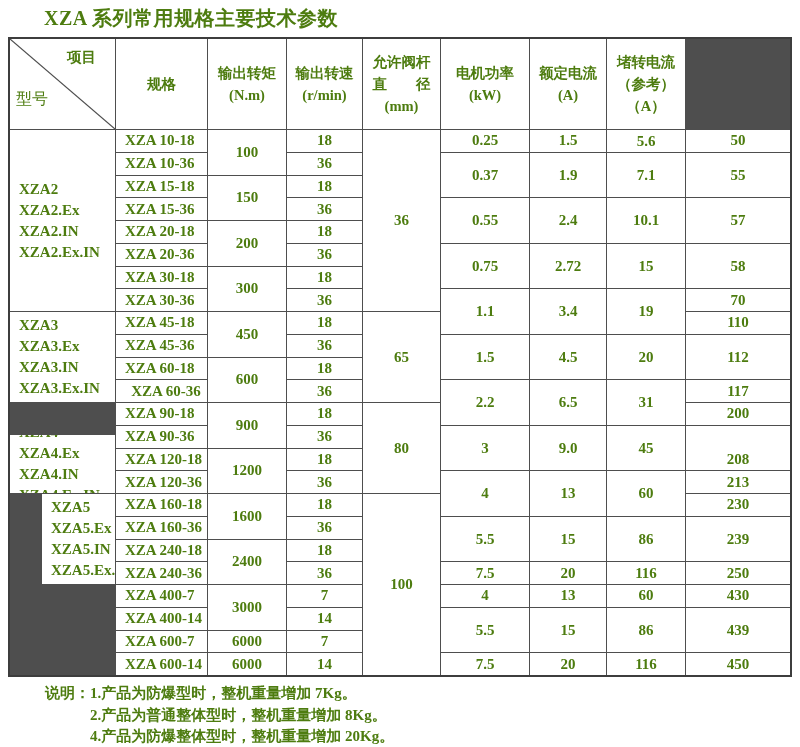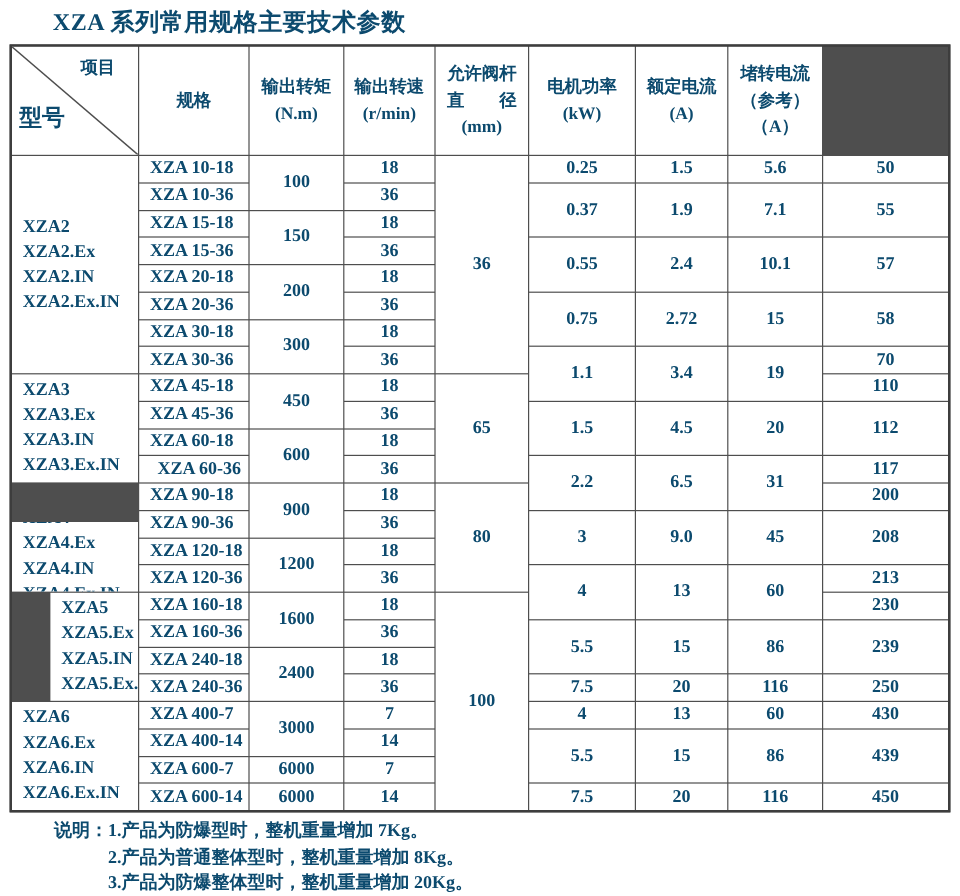--- a/index.html
+++ b/index.html
@@ -1,18 +1,18 @@
 <!DOCTYPE html>
 <html><head>
 <meta charset="utf-8">
 <style>
   html,body { margin:0; padding:0; background:#fff; }
   .page {
     position:relative; width:800px; height:747px; background:#ffffff;
-    font-family:"Liberation Serif","DejaVu Serif",serif; color:#0c4a6e;
+    font-family:"Liberation Serif","DejaVu Serif",serif; color:#4d7c0f;
     overflow:hidden;
   }
   .title {
     position:absolute; left:44px; top:5px;
     font-size:20px; font-weight:bold; letter-spacing:0.5px;
   }
   .grid {
     position:absolute; left:8px; top:37px;
     display:grid;
     grid-template-columns:105px 91px 78px 75px 77px 88px 76px 78px 104px;
@@ -23,21 +23,21 @@
     background:#ffffff; display:flex; flex-direction:column;
     align-items:center; justify-content:center;
     font-weight:bold; font-size:15px; line-height:21px;
     white-space:nowrap; overflow:hidden;
   }
   .cell.left { align-items:flex-start; padding-left:9px; }
   .cell.hdr { font-size:14.5px; line-height:22px; }
   .diag-cell { position:relative; }
   .diag-cell svg { position:absolute; left:0; top:0; width:100%; height:100%; }
   .diag-top { position:absolute; top:8px; right:19px; font-size:14.5px; font-weight:bold; }
-  .diag-bottom { position:absolute; top:49px; left:6px; font-size:19px; font-weight:bold; }
+  .diag-bottom { position:absolute; top:49px; left:6px; font-size:16px; font-weight:normal; }
   .notes {
     position:absolute; left:45px; top:683px;
     display:flex; font-size:15px; font-weight:bold; line-height:21.5px;
   }
   .notes-label { flex:0 0 auto; }
   .notes-items div { white-space:nowrap; }
 </style>
 </head>
 <body>
 
@@ -100,26 +100,20 @@
         <div>XZA4.Ex</div>
         <div>XZA4.IN</div>
         <div>XZA4.Ex.IN</div>
       </div>
       <div class="cell left" style="grid-area: 18 / 1 / span 4; margin-left: 32px;">
         <div>XZA5</div>
         <div>XZA5.Ex</div>
         <div>XZA5.IN</div>
         <div>XZA5.Ex.IN</div>
       </div>
-      <div class="cell left" style="grid-area: 22 / 1 / span 4;">
-        <div>XZA6</div>
-        <div>XZA6.Ex</div>
-        <div>XZA6.IN</div>
-        <div>XZA6.Ex.IN</div>
-      </div>
       <div class="cell left" style="grid-area: 2 / 2 / span 1;">
         <div>XZA 10-18</div>
       </div>
       <div class="cell left" style="grid-area: 3 / 2 / span 1;">
         <div>XZA 10-36</div>
       </div>
       <div class="cell left" style="grid-area: 4 / 2 / span 1;">
         <div>XZA 15-18</div>
       </div>
       <div class="cell left" style="grid-area: 5 / 2 / span 1;">
@@ -307,21 +301,21 @@
       </div>
       <div class="cell" style="grid-area: 18 / 5 / span 8;">
         <div>100</div>
       </div>
       <div class="cell" style="grid-area: 2 / 6 / span 1;">
         <div>0.25</div>
       </div>
       <div class="cell" style="grid-area: 2 / 7 / span 1;">
         <div>1.5</div>
       </div>
-      <div class="cell" style="grid-area: 2 / 8 / span 1;">
+      <div class="cell" style="grid-area: 2 / 8 / span 1; justify-content: flex-end;">
         <div>5.6</div>
       </div>
       <div class="cell" style="grid-area: 3 / 6 / span 2;">
         <div>0.37</div>
       </div>
       <div class="cell" style="grid-area: 3 / 7 / span 2;">
         <div>1.9</div>
       </div>
       <div class="cell" style="grid-area: 3 / 8 / span 2; font-family: Liberation Serif, serif;">
         <div>7.1</div>
@@ -454,21 +448,21 @@
       </div>
       <div class="cell" style="grid-area: 11 / 9 / span 2;">
         <div>112</div>
       </div>
       <div class="cell" style="grid-area: 13 / 9 / span 1;">
         <div>117</div>
       </div>
       <div class="cell" style="grid-area: 14 / 9 / span 1;">
         <div>200</div>
       </div>
-      <div class="cell" style="grid-area: 15 / 9 / span 2;">
+      <div class="cell" style="grid-area: 15 / 9 / span 2; justify-content: flex-end;">
         <div>208</div>
       </div>
       <div class="cell" style="grid-area: 17 / 9 / span 1;">
         <div>213</div>
       </div>
       <div class="cell" style="grid-area: 18 / 9 / span 1;">
         <div>230</div>
       </div>
       <div class="cell" style="grid-area: 19 / 9 / span 2;">
         <div>239</div>
@@ -485,17 +479,17 @@
       <div class="cell" style="grid-area: 25 / 9 / span 1;">
         <div>450</div>
       </div>
     </div>
 
   <div class="notes">
     <div class="notes-label">说明：</div>
     <div class="notes-items">
       <div>1.产品为防爆型时，整机重量增加 7Kg。</div>
       <div>2.产品为普通整体型时，整机重量增加 8Kg。</div>
-      <div>3.产品为防爆整体型时，整机重量增加 20Kg。</div>
+      <div>4.产品为防爆整体型时，整机重量增加 20Kg。</div>
     </div>
   </div>
 
 </div>
 
 </body></html>

